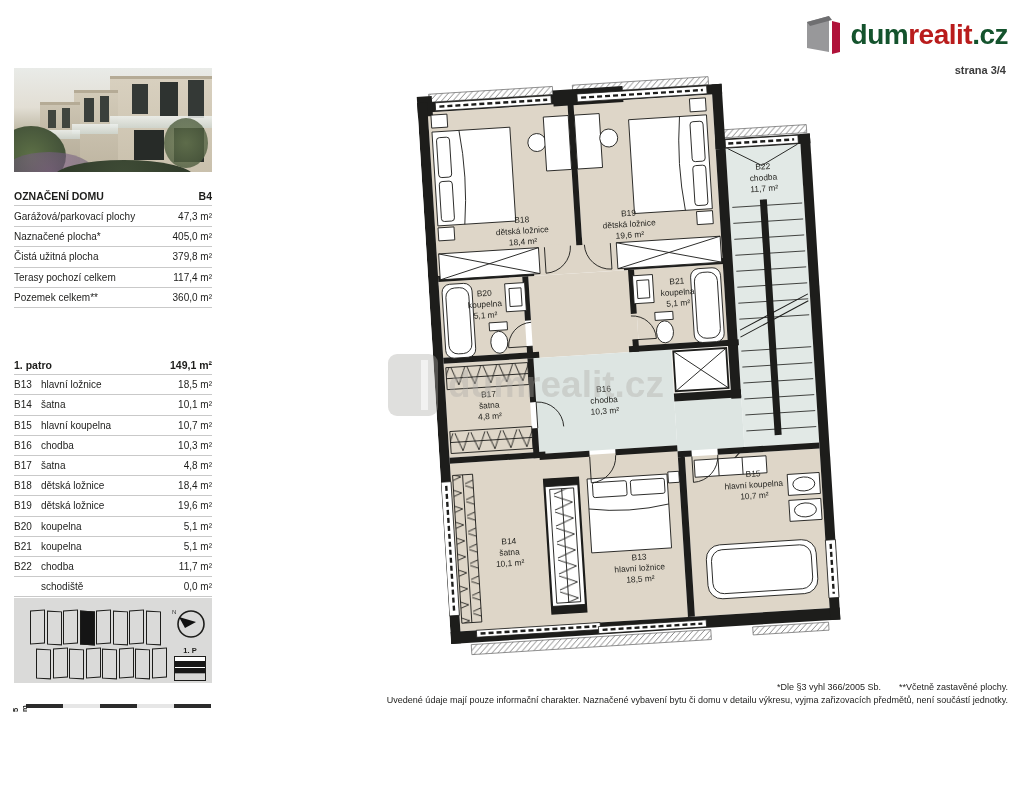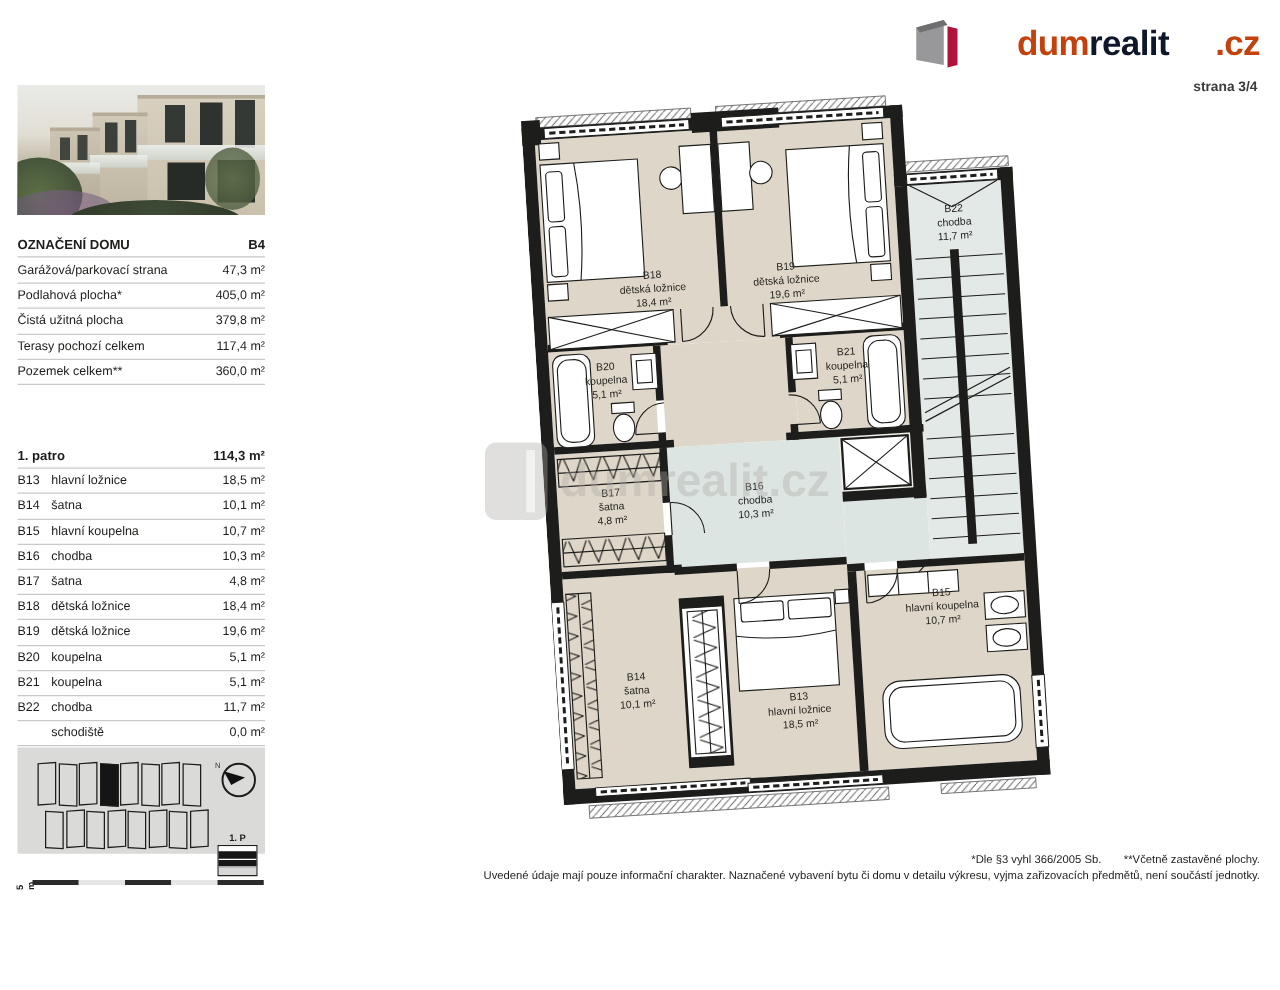--- a/index.html
+++ b/index.html
@@ -2,21 +2,21 @@
 <html><head>
 <meta charset="utf-8">
 <style>
   html,body{margin:0;padding:0;width:1024px;height:792px;background:#fff;
     font-family:"Liberation Sans",sans-serif;color:#1d1d1b;overflow:hidden;position:relative;}
   .abs{position:absolute;}
 
   
   .logo{top:14px;right:16px;display:flex;align-items:center;gap:8px;}
   .logo-text{font-size:28px;font-weight:700;letter-spacing:-0.5px;}
-  .lg-gray{color:#c2410c;margin-left:37px;} .lg-red{color:#0f172a;}
+  .lg-gray{color:#14532d;} .lg-red{color:#b91c1c;}
   .page-label{top:64px;right:18px;font-size:11px;font-weight:700;color:#3c3c3c;}
 
   
   .sidebar{left:14px;top:0;width:198px;height:767px;}
   .photo{position:absolute;left:0;top:68px;width:198px;height:104px;overflow:hidden;
     background:linear-gradient(180deg,#e9ebe8 0%,#e2ded4 38%,#c3bdaa 58%,#70805c 78%,#49573f 100%);}
   .bld{position:absolute;background:linear-gradient(180deg,#d8d0bf,#c9c0ac);border-top:3px solid #b5ab96;}
   .rail{position:absolute;background:linear-gradient(180deg,#eef1ee,#cfd6cf);opacity:.85;}
   .green{position:absolute;border-radius:50%;}
 
@@ -31,21 +31,21 @@
   .floor-row .rname{flex:1;}
   .floor-row.header{font-weight:700;font-size:10.5px;gap:20px;}
 
   .diagram-box{position:absolute;left:0;top:598px;width:198px;height:85px;background:#dadad9;}
   .hrow{position:absolute;left:16px;display:flex;}
   .house{width:13px;height:32px;border:1.6px solid #1d1d1b;margin-right:1.5px;background:transparent;}
   .house.filled{background:#151515;}
   .house.sk1{transform:skewY(-4deg);} .house.sk2{transform:skewY(3deg) translateY(1px);}
   .hrow2 .house{height:28px;}
   .floor-ico{position:absolute;left:160px;top:48px;width:32px;text-align:center;}
-  .floor-ico .cap{font-size:7.5px;font-weight:700;margin-bottom:1px;margin-top:20px;}
+  .floor-ico .cap{font-size:7.5px;font-weight:700;margin-bottom:1px;}
   .floor-ico .box{border:1.2px solid #1d1d1b;background:#fff;}
   .floor-ico .s1{height:4px;background:#fff;}
   .floor-ico .s2{height:6px;background:#171717;border-bottom:1.5px solid #fff;}
   .floor-ico .s3{height:5px;background:#171717;}
   .floor-ico .s4{height:6px;background:#d7d7d6;border-top:1px solid #9b9b9b;}
 
   .scalebar{position:absolute;left:0;top:697px;display:flex;align-items:center;}
   .scale-label{font-size:7.5px;font-weight:700;transform:rotate(-90deg);width:12px;letter-spacing:.5px;}
   .seg{height:4px;width:37px;}
   .seg.d{background:#2b2b2b;} .seg.l{background:#e6e6e6;}
@@ -102,45 +102,45 @@
     <div class="green" style="left:40px;top:92px;width:140px;height:34px;background:radial-gradient(circle,#3f4c36,#323d2c 80%);"></div>
     <div class="green" style="left:150px;top:50px;width:44px;height:50px;background:radial-gradient(circle,#6a7b52,#4d5c3e 75%);opacity:.8;"></div>
   </div>
 
   <div class="spec-table" style="top:186px;">
     <div class="spec-row header">
       <span class="lbl">OZNAČENÍ DOMU</span>
       <span class="val">B4</span>
     </div>
     <div class="spec-row">
-        <span class="lbl">Garážová/parkovací strana</span>
+        <span class="lbl">Garážová/parkovací plochy</span>
         <span class="val">47,3 m²</span>
       </div>
     <div class="spec-row">
-        <span class="lbl">Podlahová plocha*</span>
+        <span class="lbl">Naznačené plocha*</span>
         <span class="val">405,0 m²</span>
       </div>
     <div class="spec-row">
         <span class="lbl">Čistá užitná plocha</span>
         <span class="val">379,8 m²</span>
       </div>
     <div class="spec-row">
         <span class="lbl">Terasy pochozí celkem</span>
         <span class="val">117,4 m²</span>
       </div>
     <div class="spec-row">
         <span class="lbl">Pozemek celkem**</span>
         <span class="val">360,0 m²</span>
       </div>
   </div>
 
   <div class="spec-table" style="top:355px;">
     <div class="floor-row header">
       <span class="rname">1. patro</span>
-      <span class="val">114,3 m²</span>
+      <span class="val">149,1 m²</span>
     </div>
     <div class="floor-row">
         <span class="rid">B13</span>
         <span class="rname">hlavní ložnice</span>
         <span class="val">18,5 m²</span>
       </div>
     <div class="floor-row">
         <span class="rid">B14</span>
         <span class="rname">šatna</span>
         <span class="val">10,1 m²</span>

